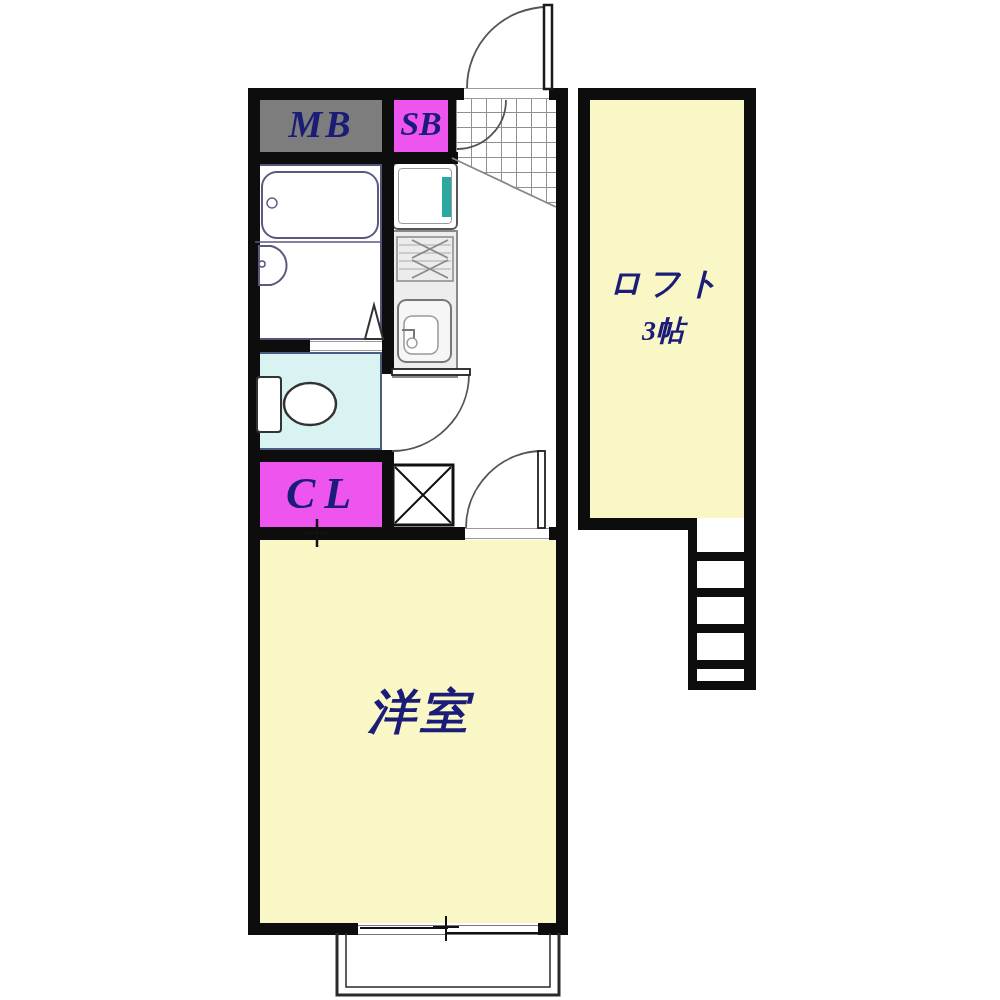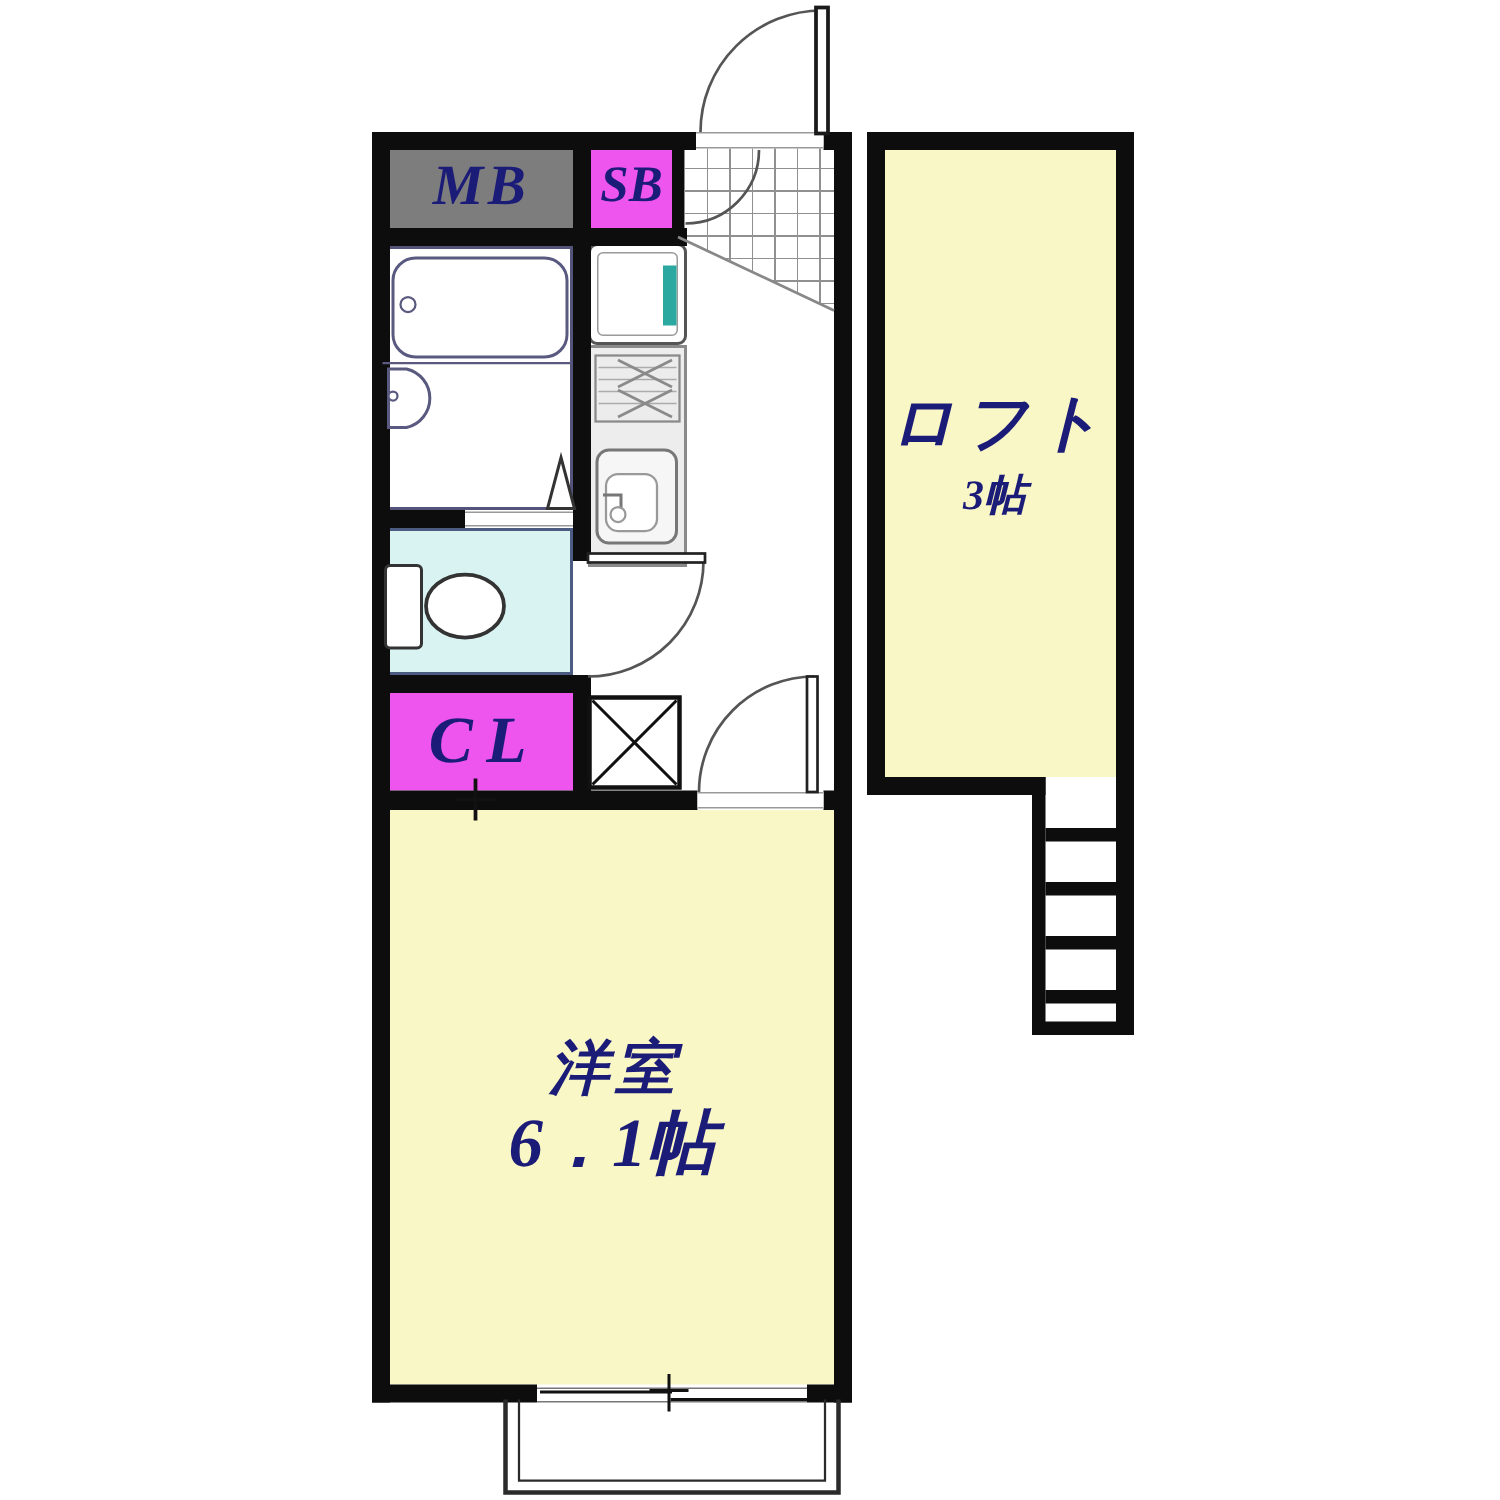--- a/index.html
+++ b/index.html
@@ -139,17 +139,16 @@
 
     <g>
       <path d="M337,933 V995 H559 V933" fill="none" stroke="#2a2a2a" stroke-width="3"></path>
       <path d="M346,933 V987 H550 V933" fill="none" stroke="#2a2a2a" stroke-width="1.5"></path>
     </g>
   </svg>
 
   <div class="room-label" style="left:321px;top:124px;font-size:38px;letter-spacing:3px;">MB</div>
   <div class="room-label" style="left:421px;top:124px;font-size:34px;">SB</div>
   <div class="room-label" style="left:323px;top:494px;font-size:44px;letter-spacing:9px;">CL</div>
-  <div class="room-label" style="left:667px;top:283px;font-size:42px;letter-spacing:6px;">ロフト</div>
+  <div class="room-label" style="left:667px;top:283px;font-size:32px;letter-spacing:6px;">ロフト</div>
   <div class="room-label" style="left:663px;top:331px;font-size:28px;">3帖</div>
-  <div class="room-label" style="left:410px;top:712px;font-size:40px;letter-spacing:4px;">洋室</div>
-  <div class="room-label" style="left:408px;top:762px;font-size:46px;">6．1帖</div>
+  <div class="room-label" style="left:420px;top:712px;font-size:48px;letter-spacing:4px;">洋室</div>
 </div>
 
 </body></html>

